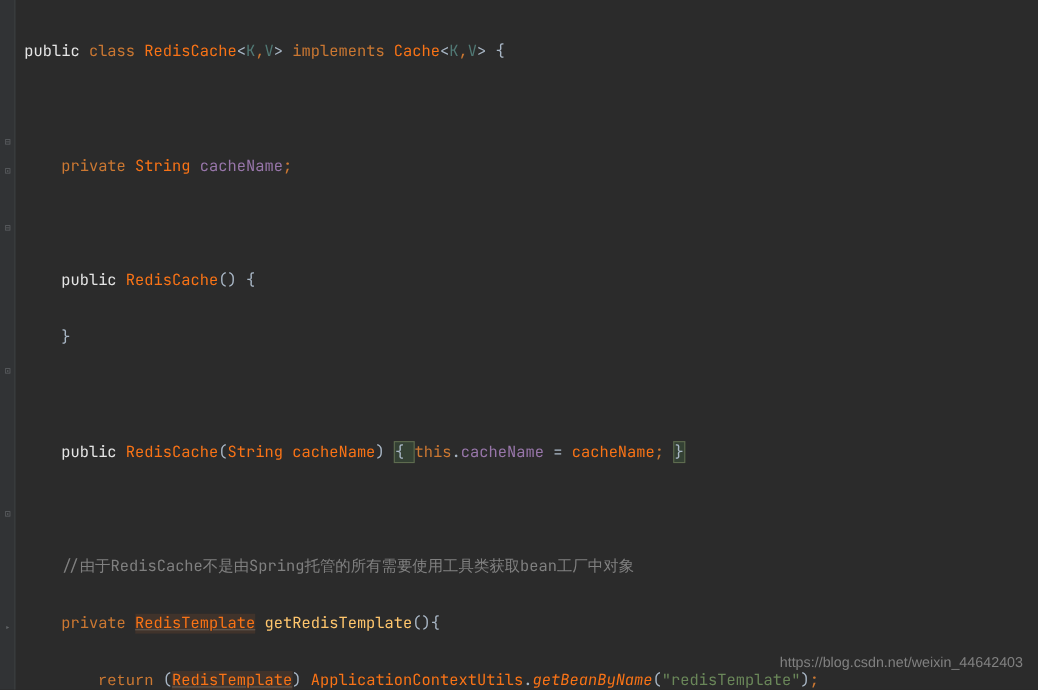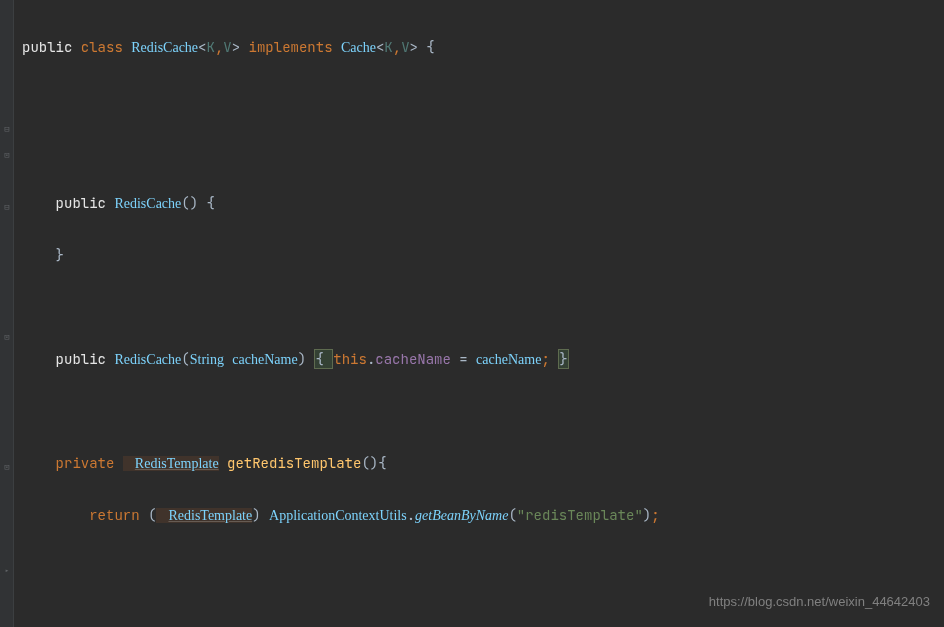--- a/index.html
+++ b/index.html
@@ -37,30 +37,30 @@
       padding-top: 8px;
       white-space: pre;
     }
     .line { display: block; height: 26px; }
     .kw-public { color: #e5e5e5; }
     .kw-class { color: #cc7832; }
     .kw-implements { color: #cc7832; text-align: right; }
     .kw-private { color: #cc7832; }
     .kw-return { color: #cc7832; font-family: Liberation Mono, monospace; }
     .kw-this { color: #cc7832; text-align: center; }
-    .type { color: #7dd3fc; font-family: Liberation Serif, serif; }
+    .type { color: #f97316; }
     .generic { color: #507874; }
     .field { color: #9876aa; }
     .method { color: #ffc66d; }
     .string { color: #6a8759; }
     .comment { color: #808080; }
     .punct { color: #a9b7c6; }
     .orange-punct { color: #cc7832; }
     .hl-box-border { background: #344134; border: 1px solid #5e6b4f; }
-    .hl-name { background: #40332b; text-decoration: underline; text-decoration-color: #665c54; padding-left: 12px; }
+    .hl-name { background: #40332b; text-decoration: underline; text-decoration-color: #665c54; }
     .italic { font-style: italic; }
     .watermark {
       position: absolute;
       bottom: 12px;
       right: 14px;
       color: #808080;
       font-size: 13px;
       font-family: Arial, sans-serif;
       margin-left: 12px;
     }
@@ -73,26 +73,28 @@
   <div class="gutter-icon" style="top:142px">⊡</div>
   <div class="gutter-icon" style="top:194px">⊟</div>
   <div class="gutter-icon" style="top:324px">⊡</div>
   <div class="gutter-icon" style="top:454px">⊡</div>
   <div class="gutter-icon" style="top:558px">▸</div>
 </div>
 
 <div class="code">
 <span class="line"><span class="kw-public">public</span> <span class="kw-class">class</span> <span class="type">RedisCache</span><span class="punct">&lt;</span><span class="generic">K</span><span class="orange-punct">,</span><span class="generic">V</span><span class="punct">&gt;</span> <span class="kw-implements">implements</span> <span class="type">Cache</span><span class="punct">&lt;</span><span class="generic">K</span><span class="orange-punct">,</span><span class="generic">V</span><span class="punct">&gt;</span> <span class="punct">{</span></span>
 <span class="line"></span>
+<span class="line">    <span class="kw-private">private</span> <span class="type">String</span> <span class="field">cacheName</span><span class="orange-punct">;</span></span>
 <span class="line"></span>
 <span class="line">    <span class="kw-public">public</span> <span class="type">RedisCache</span><span class="punct">() {</span></span>
 <span class="line">    <span class="punct">}</span></span>
 <span class="line"></span>
 <span class="line">    <span class="kw-public">public</span> <span class="type">RedisCache</span><span class="punct">(</span><span class="type">String</span> <span class="type">cacheName</span><span class="punct">) </span><span class="hl-box-border punct">{ </span><span class="kw-this">this</span><span class="punct">.</span><span class="field">cacheName</span><span class="punct"> = </span><span class="type">cacheName</span><span class="orange-punct">; </span><span class="hl-box-border punct">}</span></span>
 <span class="line"></span>
+<span class="line">    <span class="comment">//由于RedisCache不是由Spring托管的所有需要使用工具类获取bean工厂中对象</span></span>
 <span class="line">    <span class="kw-private">private</span> <span class="type hl-name">RedisTemplate</span> <span class="method">getRedisTemplate</span><span class="punct">(){</span></span>
 <span class="line">        <span class="kw-return">return</span><span class="punct"> (</span><span class="type hl-name">RedisTemplate</span><span class="punct">) </span><span class="type">ApplicationContextUtils</span><span class="punct">.</span><span class="type italic">getBeanByName</span><span class="punct">(</span><span class="string">"redisTemplate"</span><span class="punct">)</span><span class="orange-punct">;</span></span>
 
 
 
 
 
 
 
 

